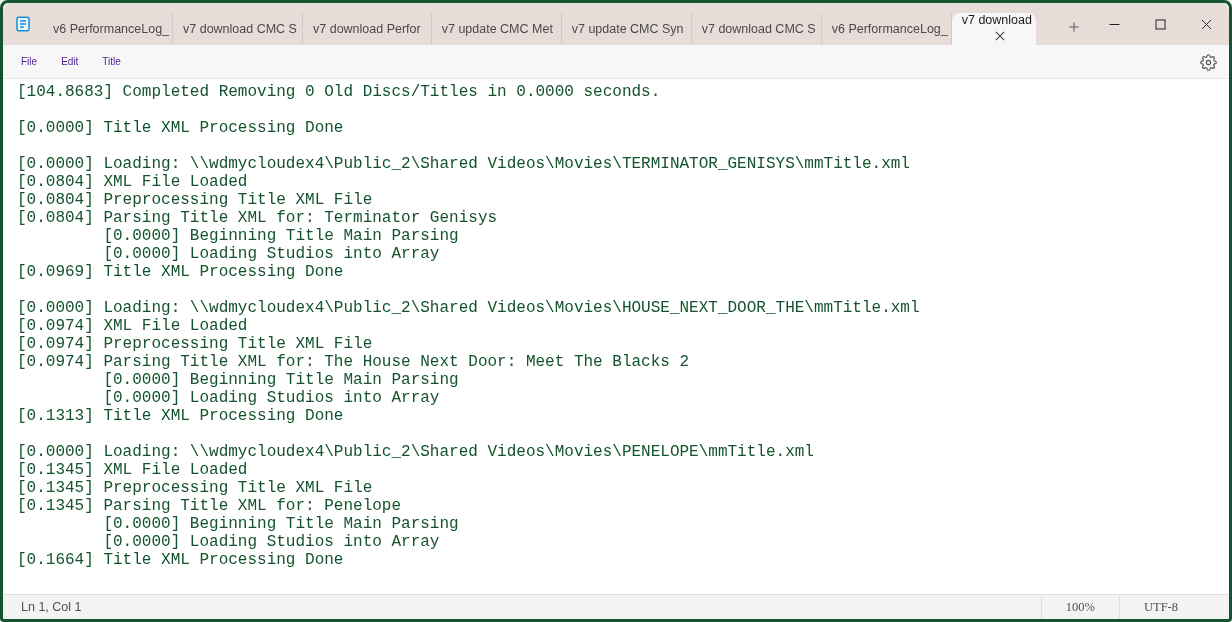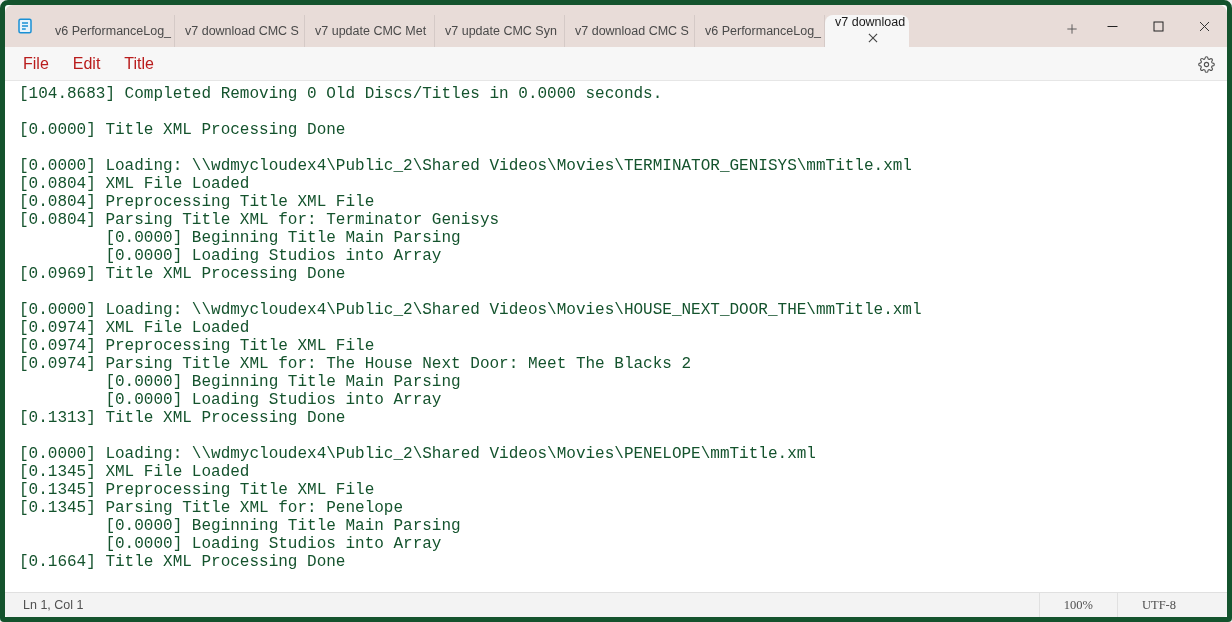--- a/index.html
+++ b/index.html
@@ -1,21 +1,21 @@
 <!DOCTYPE html>
 <html><head>
 <meta charset="utf-8">
 <style>
   * { box-sizing: border-box; margin: 0; padding: 0; }
   html, body { width: 1232px; height: 622px; overflow: hidden; font-family: "Segoe UI", Arial, sans-serif; background: #f0f0f0; }
   .window {
     width: 100%; height: 100%;
     display: flex; flex-direction: column;
     background: #ffffff;
-    border: 5px solid #14532d;
+    border: 3px solid #14532d;
     border-radius: 8px 8px 4px 4px;
   }
   
   .titlebar {
     height: 42px;
     background: #e8dcd8;
     display: flex;
     align-items: stretch;
     border-radius: 8px 8px 0 0;
     position: relative;
@@ -60,22 +60,22 @@
   .menubar {
     height: 34px;
     background:#f7f7f7;
     display:flex; align-items:center;
     padding: 0 6px;
     border-bottom:1px solid #e6e6e6;
     position: relative;
   }
   .menuitem {
     padding: 5px 12px;
-    font-size: 16px;
-    color:#b91c1c;
+    font-size: 10px;
+    color:#4c1d95;
     border-radius:4px;
   }
   .settings-btn {
     position:absolute; right:8px; top:4px;
     width:26px;height:26px; display:flex;align-items:center;justify-content:center;
     color:#555; border-radius:4px;
   }
   
   .content {
     flex:1;
@@ -116,20 +116,23 @@
           <line x1="8" y1="12" x2="16" y2="12"></line>
           <line x1="8" y1="16" x2="13" y2="16"></line>
         </svg>
     </div>
     <div class="tabs" id="tabs-container">
         <div class="tab">
           <span>v6 PerformanceLog_</span>
         </div>
         <div class="tab">
           <span>v7 download CMC S</span>
+        </div>
+        <div class="tab">
+          <span>v7 download Perfor</span>
         </div>
         <div class="tab">
           <span>v7 update CMC Met</span>
         </div>
         <div class="tab">
           <span>v7 update CMC Syn</span>
         </div>
         <div class="tab">
           <span>v7 download CMC S</span>
         </div>

